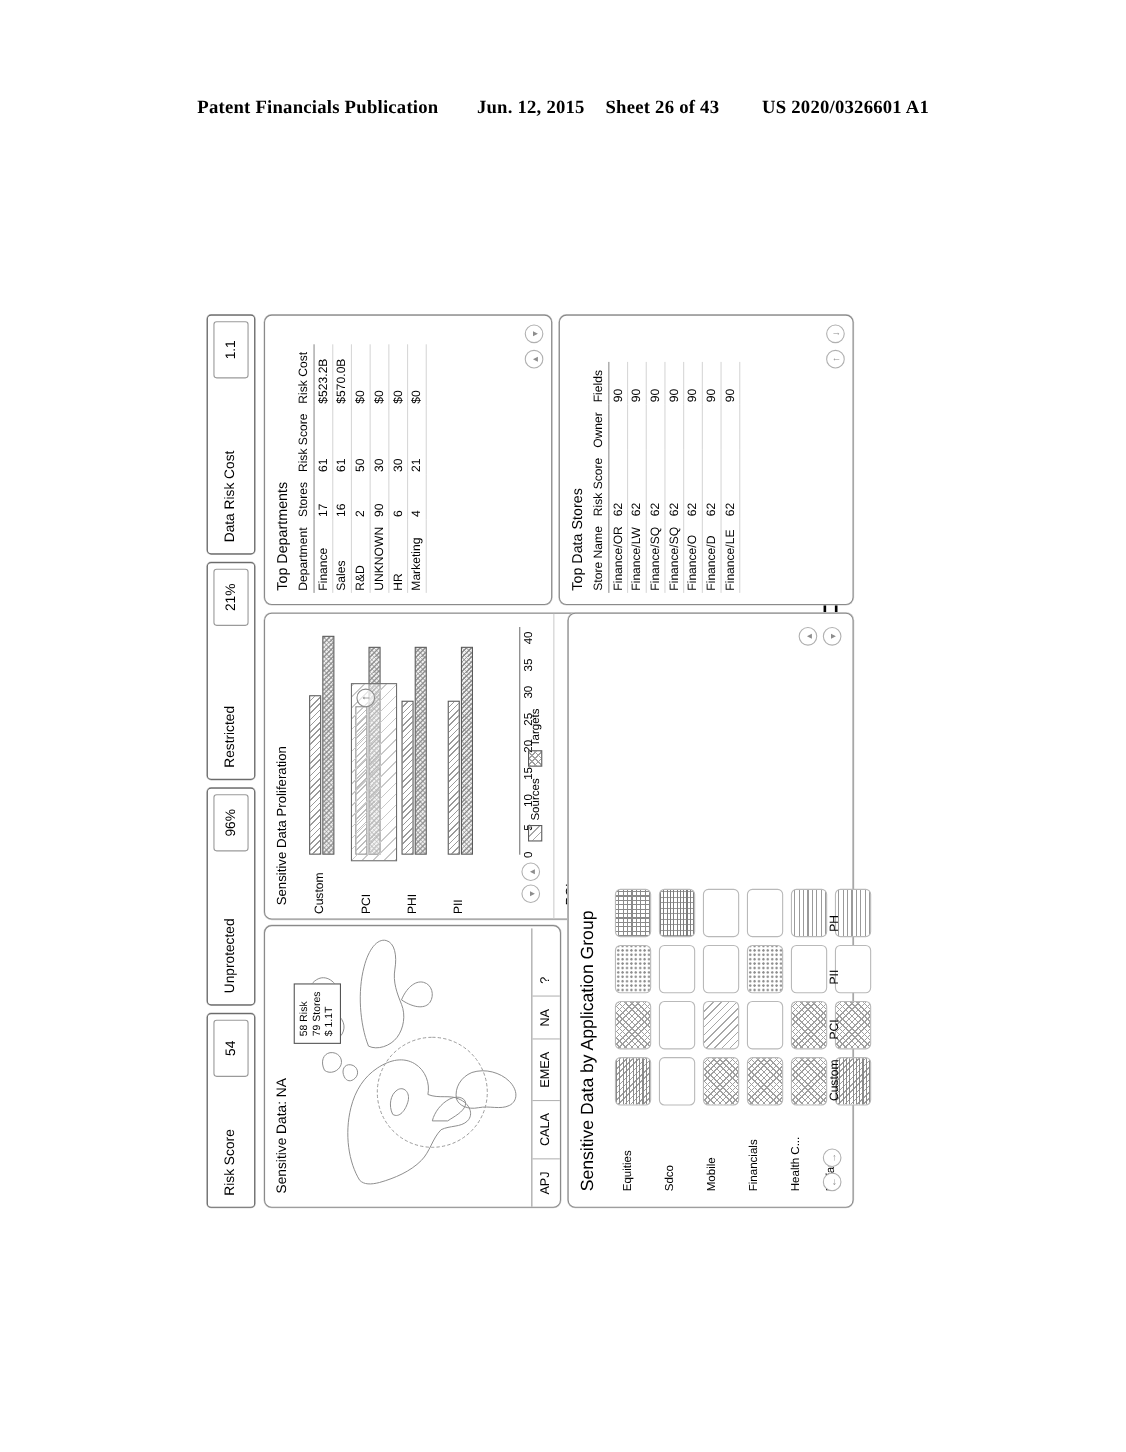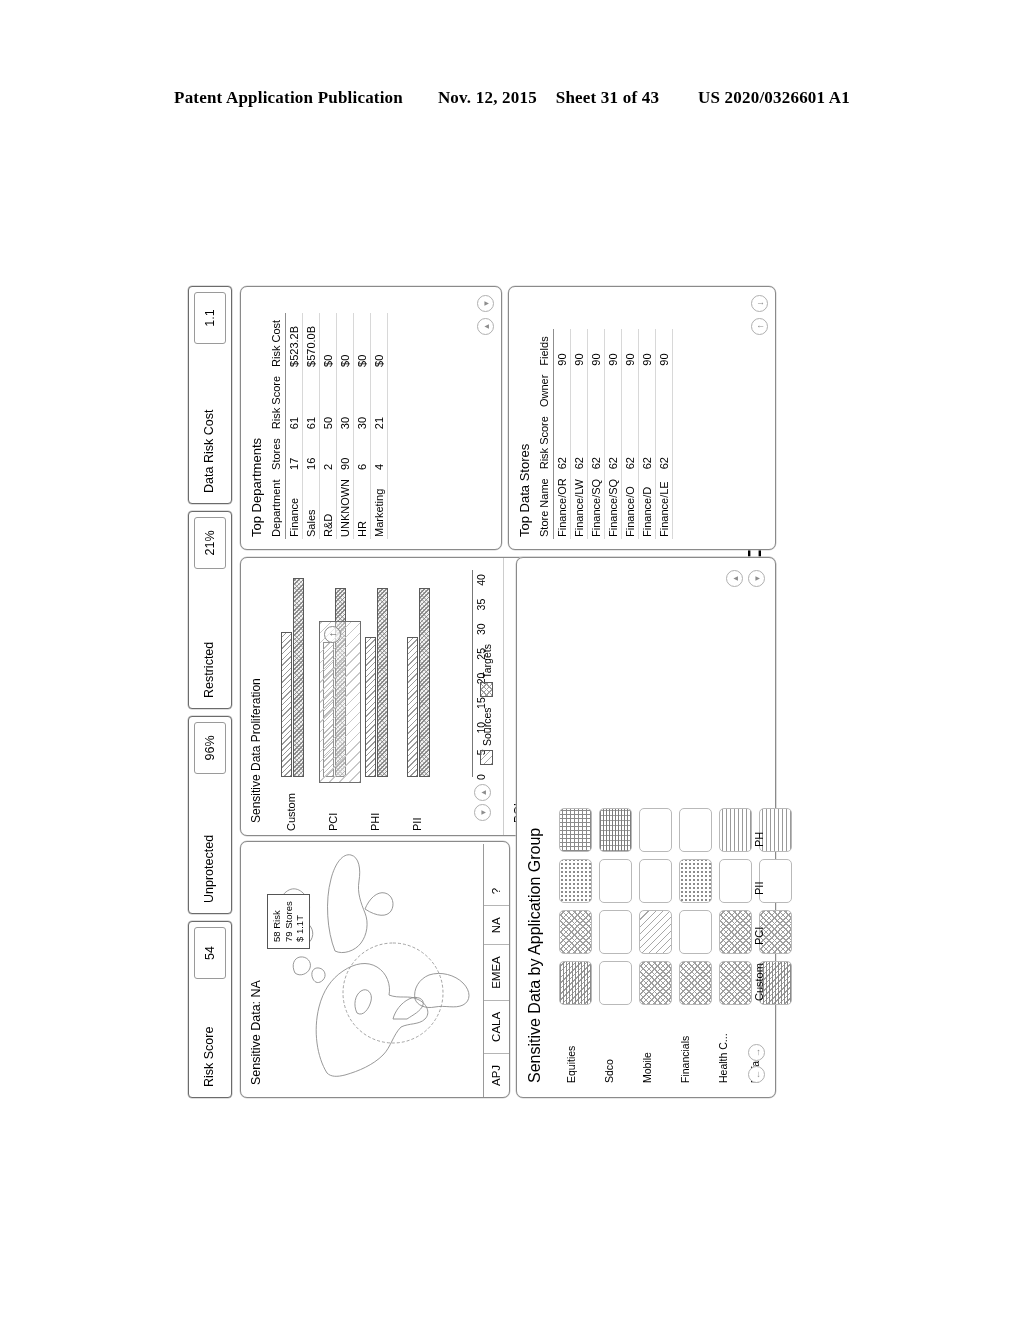--- a/index.html
+++ b/index.html
@@ -105,25 +105,25 @@
        repeating-linear-gradient(90deg,#8a8a8a 0 1px,transparent 1px 4px);}
   .p-mix{background-image:repeating-linear-gradient(0deg,#8a8a8a 0 1px,transparent 1px 3px),
        repeating-linear-gradient(45deg,#9e9e9e 0 1px,transparent 1px 4px);}
   .p-dense{background-image:repeating-linear-gradient(0deg,#7d7d7d 0 1px,transparent 1px 3px),
        repeating-linear-gradient(90deg,#9e9e9e 0 1px,transparent 1px 5px);}
 </style>
 </head>
 <body>
 
 <div class="pat-header">
-  <span>Patent Application Publication</span>
+  <span>Patent Financials Publication</span>
   <span class="ph-gap1"></span>
-  <span>Nov. 12, 2015</span>
+  <span>Jun. 12, 2015</span>
   <span class="ph-gap2"></span>
-  <span>Sheet 31 of 43</span>
+  <span>Sheet 26 of 43</span>
   <span class="ph-gap3"></span>
   <span>US 2020/0326601 A1</span>
 </div>
 
 <div class="fig-label">FIG. 15A</div>
 
 <div id="stage">
 
   <div class="kpi-row">
     <div class="kpi" style="left:0;width:175px;">

